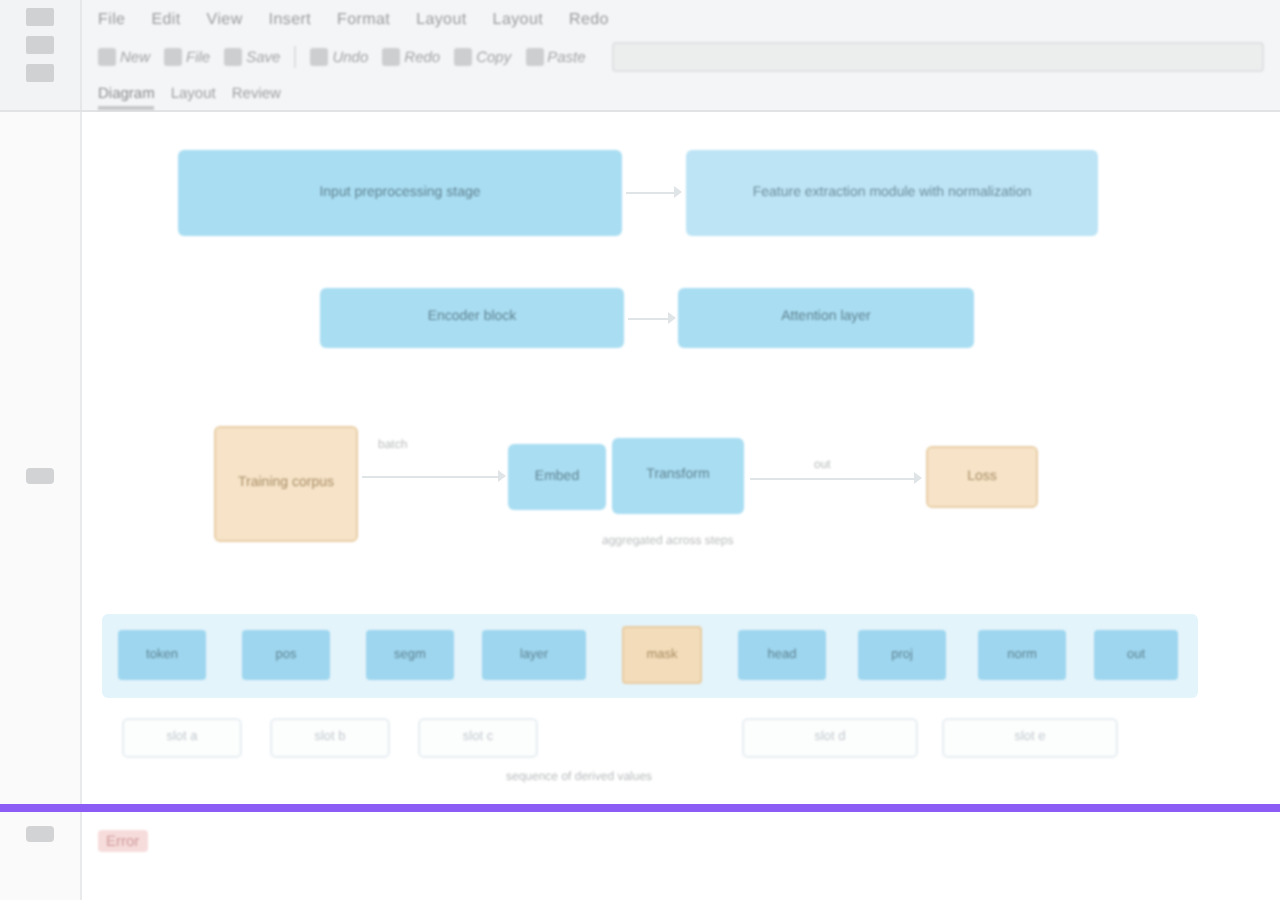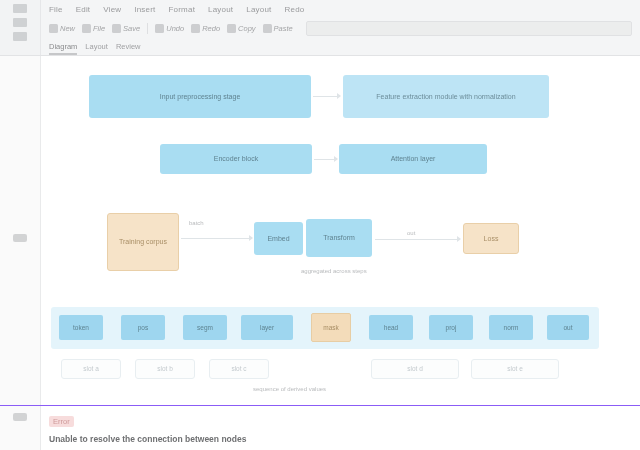--- a/index.html
+++ b/index.html
@@ -249,21 +249,21 @@
     position: absolute;
     width: 0; height: 0;
     border-top: 3px solid transparent;
     border-bottom: 3px solid transparent;
     border-left: 4px solid #dfe4e7;
   }
 
   
   .statusarea {
     flex: 0 0 auto;
-    border-top: 1px solid #8b5cf6;
+    border-top: 4px solid #8b5cf6;
     background: #ffffff;
     display: flex;
     flex-direction: row;
     height: 44px;
   }
   .status-gutter {
     width: 40px;
     flex: 0 0 40px;
     background: #fafafa;
     border-right: 1px solid #e9eaeb;
@@ -436,17 +436,16 @@
 
     </div>
   </div>
 
   <div class="statusarea">
     <div class="status-gutter">
       <span class="glyph"></span>
     </div>
     <div class="status-body">
       <span class="status-tag">Error</span>
-      <div class="status-msg">Unable to resolve the connection between nodes</div>
     </div>
   </div>
 
 </div>
 
 </body></html>

